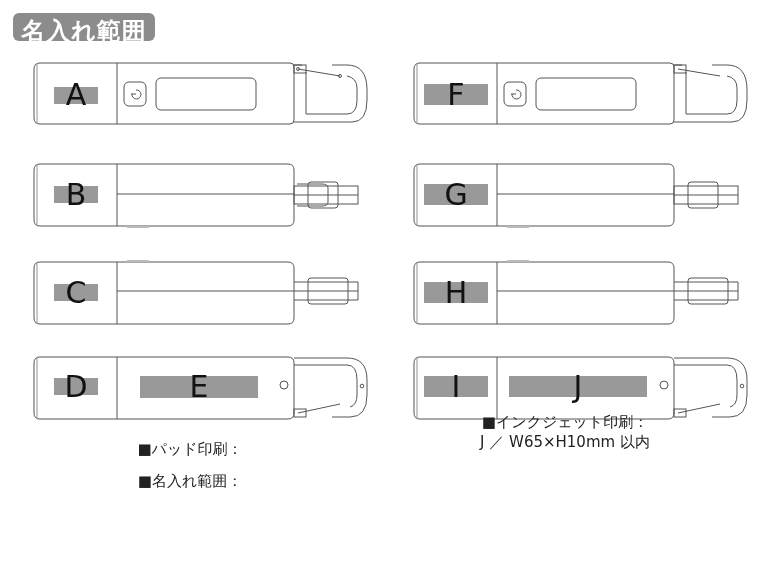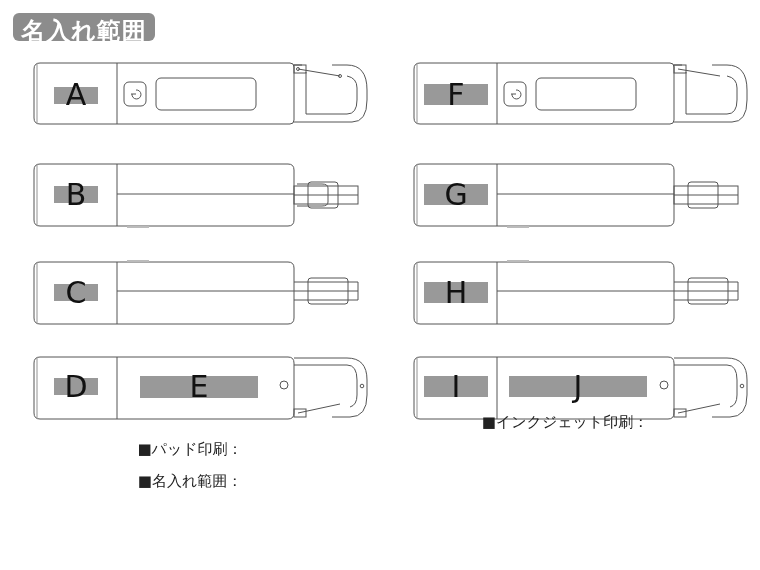--- a/index.html
+++ b/index.html
@@ -150,13 +150,14 @@
 </div>
 
 <div class="notes" style="left:50px;top:431px;width:280px;margin-top:8px;">
   <div class="head">■パッド印刷：</div>
   <div class="gap"></div>
   <div class="head">■名入れ範囲：</div>
 </div>
 
 <div class="notes" style="left:425px;top:412px;width:280px;">
   <div class="head">■インクジェット印刷：</div>
+  <div>J ／ W65×H10mm 以内</div>
 </div>
 
 </body></html>

